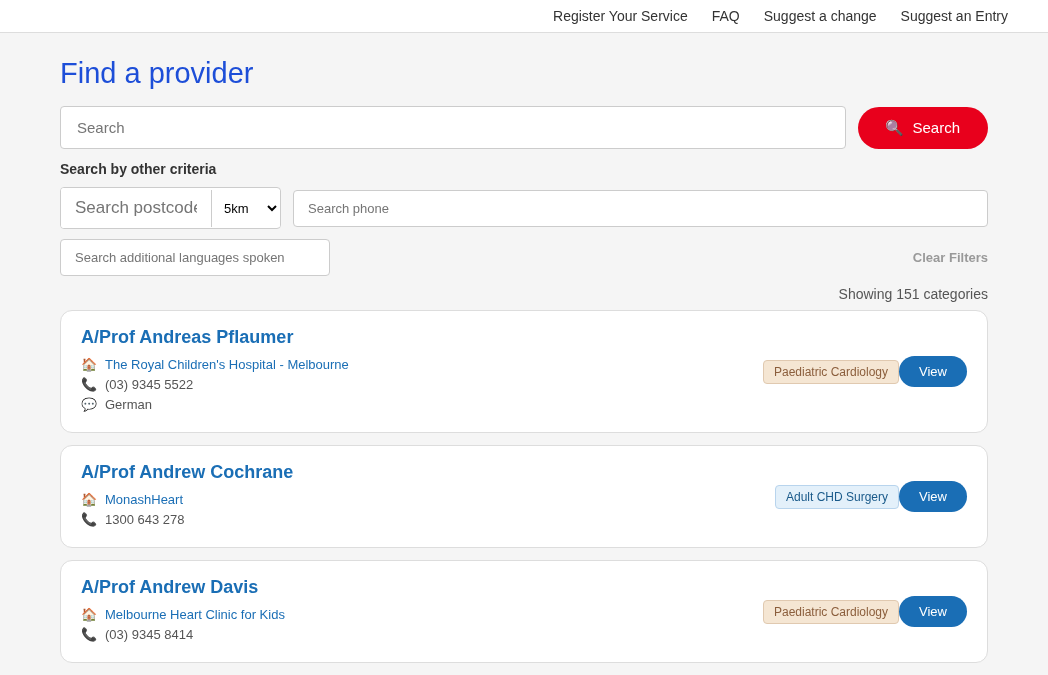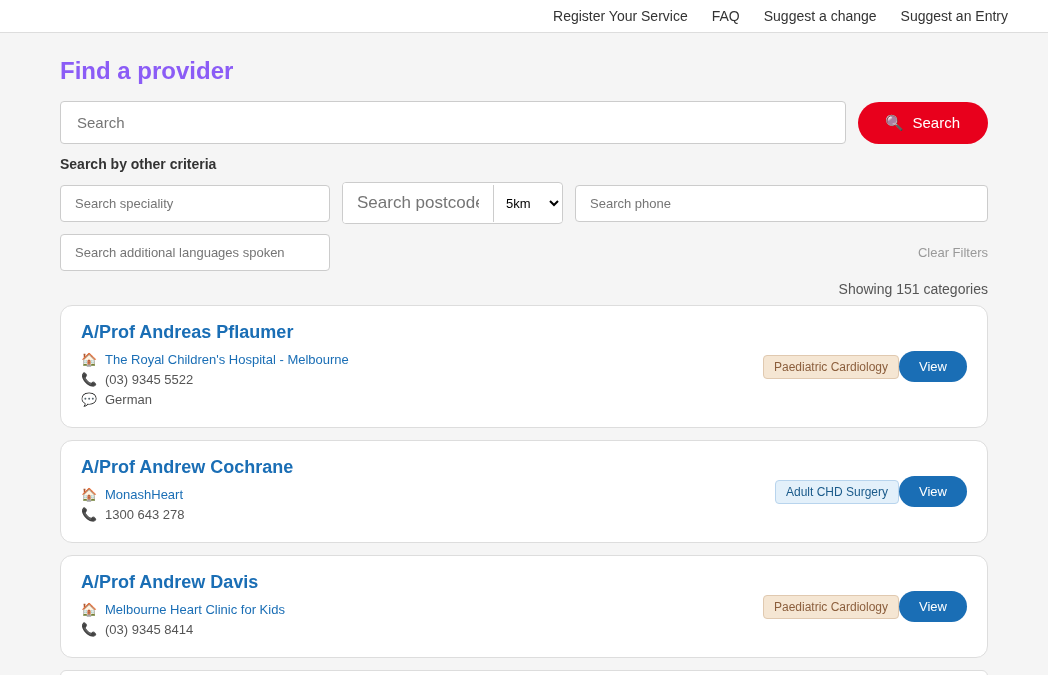--- a/index.html
+++ b/index.html
@@ -22,23 +22,23 @@
     }
 
     
     .main-content {
       max-width: 960px;
       margin: 0 auto;
       padding: 24px 16px;
     }
 
     .page-title {
-      font-size: 24px;
-      font-weight: bold;
-      color: #8b5cf6;
+      font-size: 29px;
+      font-weight: normal;
+      color: #1d4ed8;
       margin-bottom: 16px;
     }
 
     
     .search-bar-row {
       display: flex;
       gap: 12px;
       margin-bottom: 12px;
       align-items: center;
     }
@@ -124,20 +124,21 @@
       justify-content: space-between;
       align-items: center;
       margin-bottom: 10px;
     }
 
     .clear-filters {
       color: #999;
       font-size: 13px;
       cursor: pointer;
       text-align: center;
+      font-weight: bold;
     }
 
     
     .results-info {
       text-align: right;
       font-size: 14px;
       color: #555;
       margin-bottom: 8px;
     }
 
@@ -255,21 +256,20 @@
     <input class="search-input-main" type="text" placeholder="Search" style="">
     <button class="search-button">
       <span>🔍</span>
       <span>Search</span>
     </button>
   </div>
 
   <div class="criteria-label">Search by other criteria</div>
 
   <div class="filter-row">
-    <input class="filter-input filter-input-speciality" type="text" placeholder="Search speciality" style="">
     <div class="postcode-group">
       <input class="postcode-input" type="text" placeholder="Search postcode" style="">
       <select class="postcode-select">
         <option>1km</option>
         <option>2km</option>
         <option selected="">5km</option>
         <option>10km</option>
         <option>20km</option>
         <option>50km</option>
       </select>

